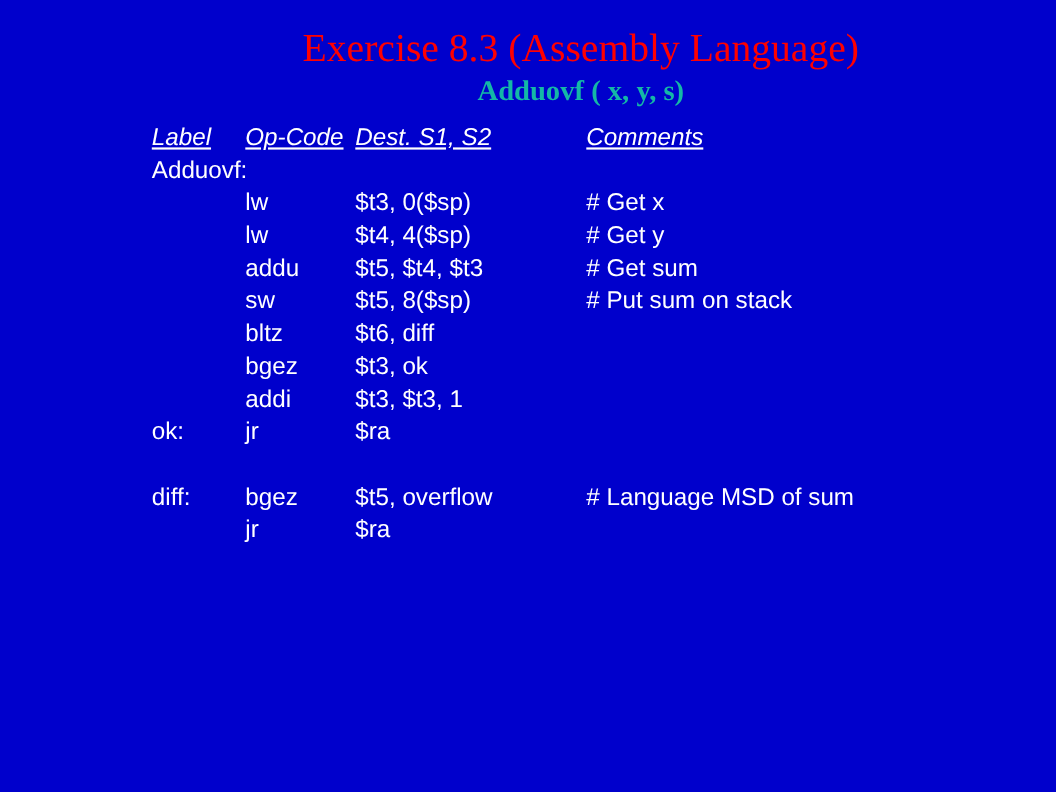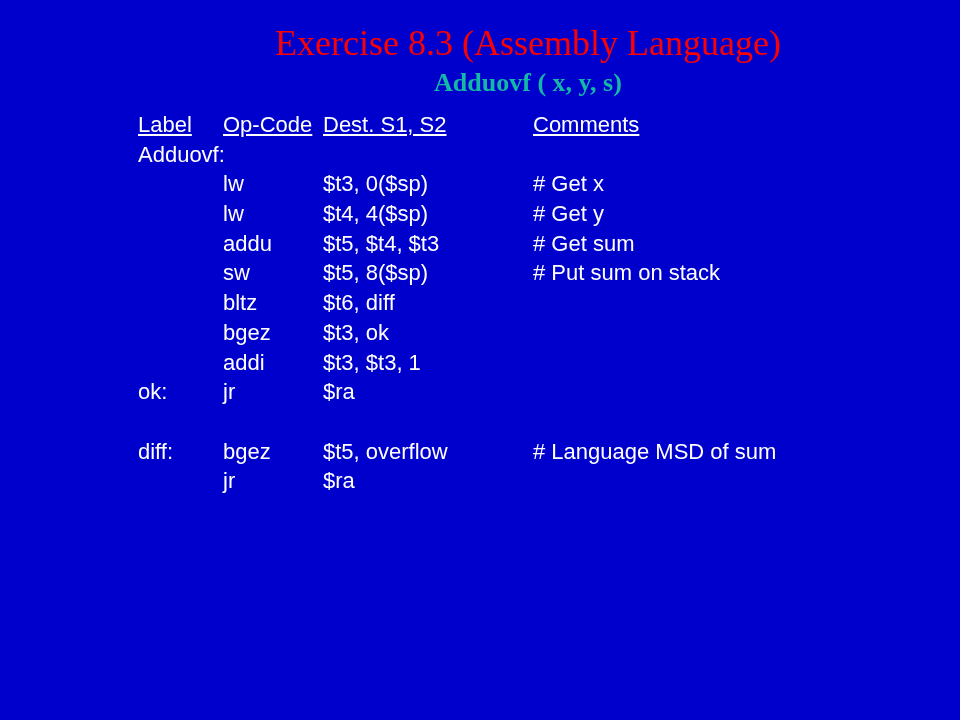--- a/index.html
+++ b/index.html
@@ -39,21 +39,21 @@
     color: #ffffff;
     line-height: 1.35;
   }
   .row {
     white-space: nowrap;
   }
   .c-label  { display:inline-block; width: 85px;  vertical-align: top; }
   .c-op     { display:inline-block; width: 100px; vertical-align: top; }
   .c-args   { display:inline-block; width: 210px; vertical-align: top; }
   .c-cmt    { display:inline-block; vertical-align: top; }
-  .hdr .c-label, .hdr .c-op, .hdr .c-args, .hdr .c-cmt { text-decoration: underline; }
+  .hdr .c-label, .hdr .c-op, .hdr .c-args, .hdr .c-cmt { text-decoration: underline; font-style: italic; }
   .widelabel { display:inline-block; width: 185px; vertical-align: top; } 
   .blank { height: 1.35em; }
 </style>
 </head>
 <body>
 
 <div class="slide">
   <h1 class="title">Exercise 8.3 (Assembly Language)</h1>
   <div class="subtitle">Adduovf ( x, y, s)</div>
 

